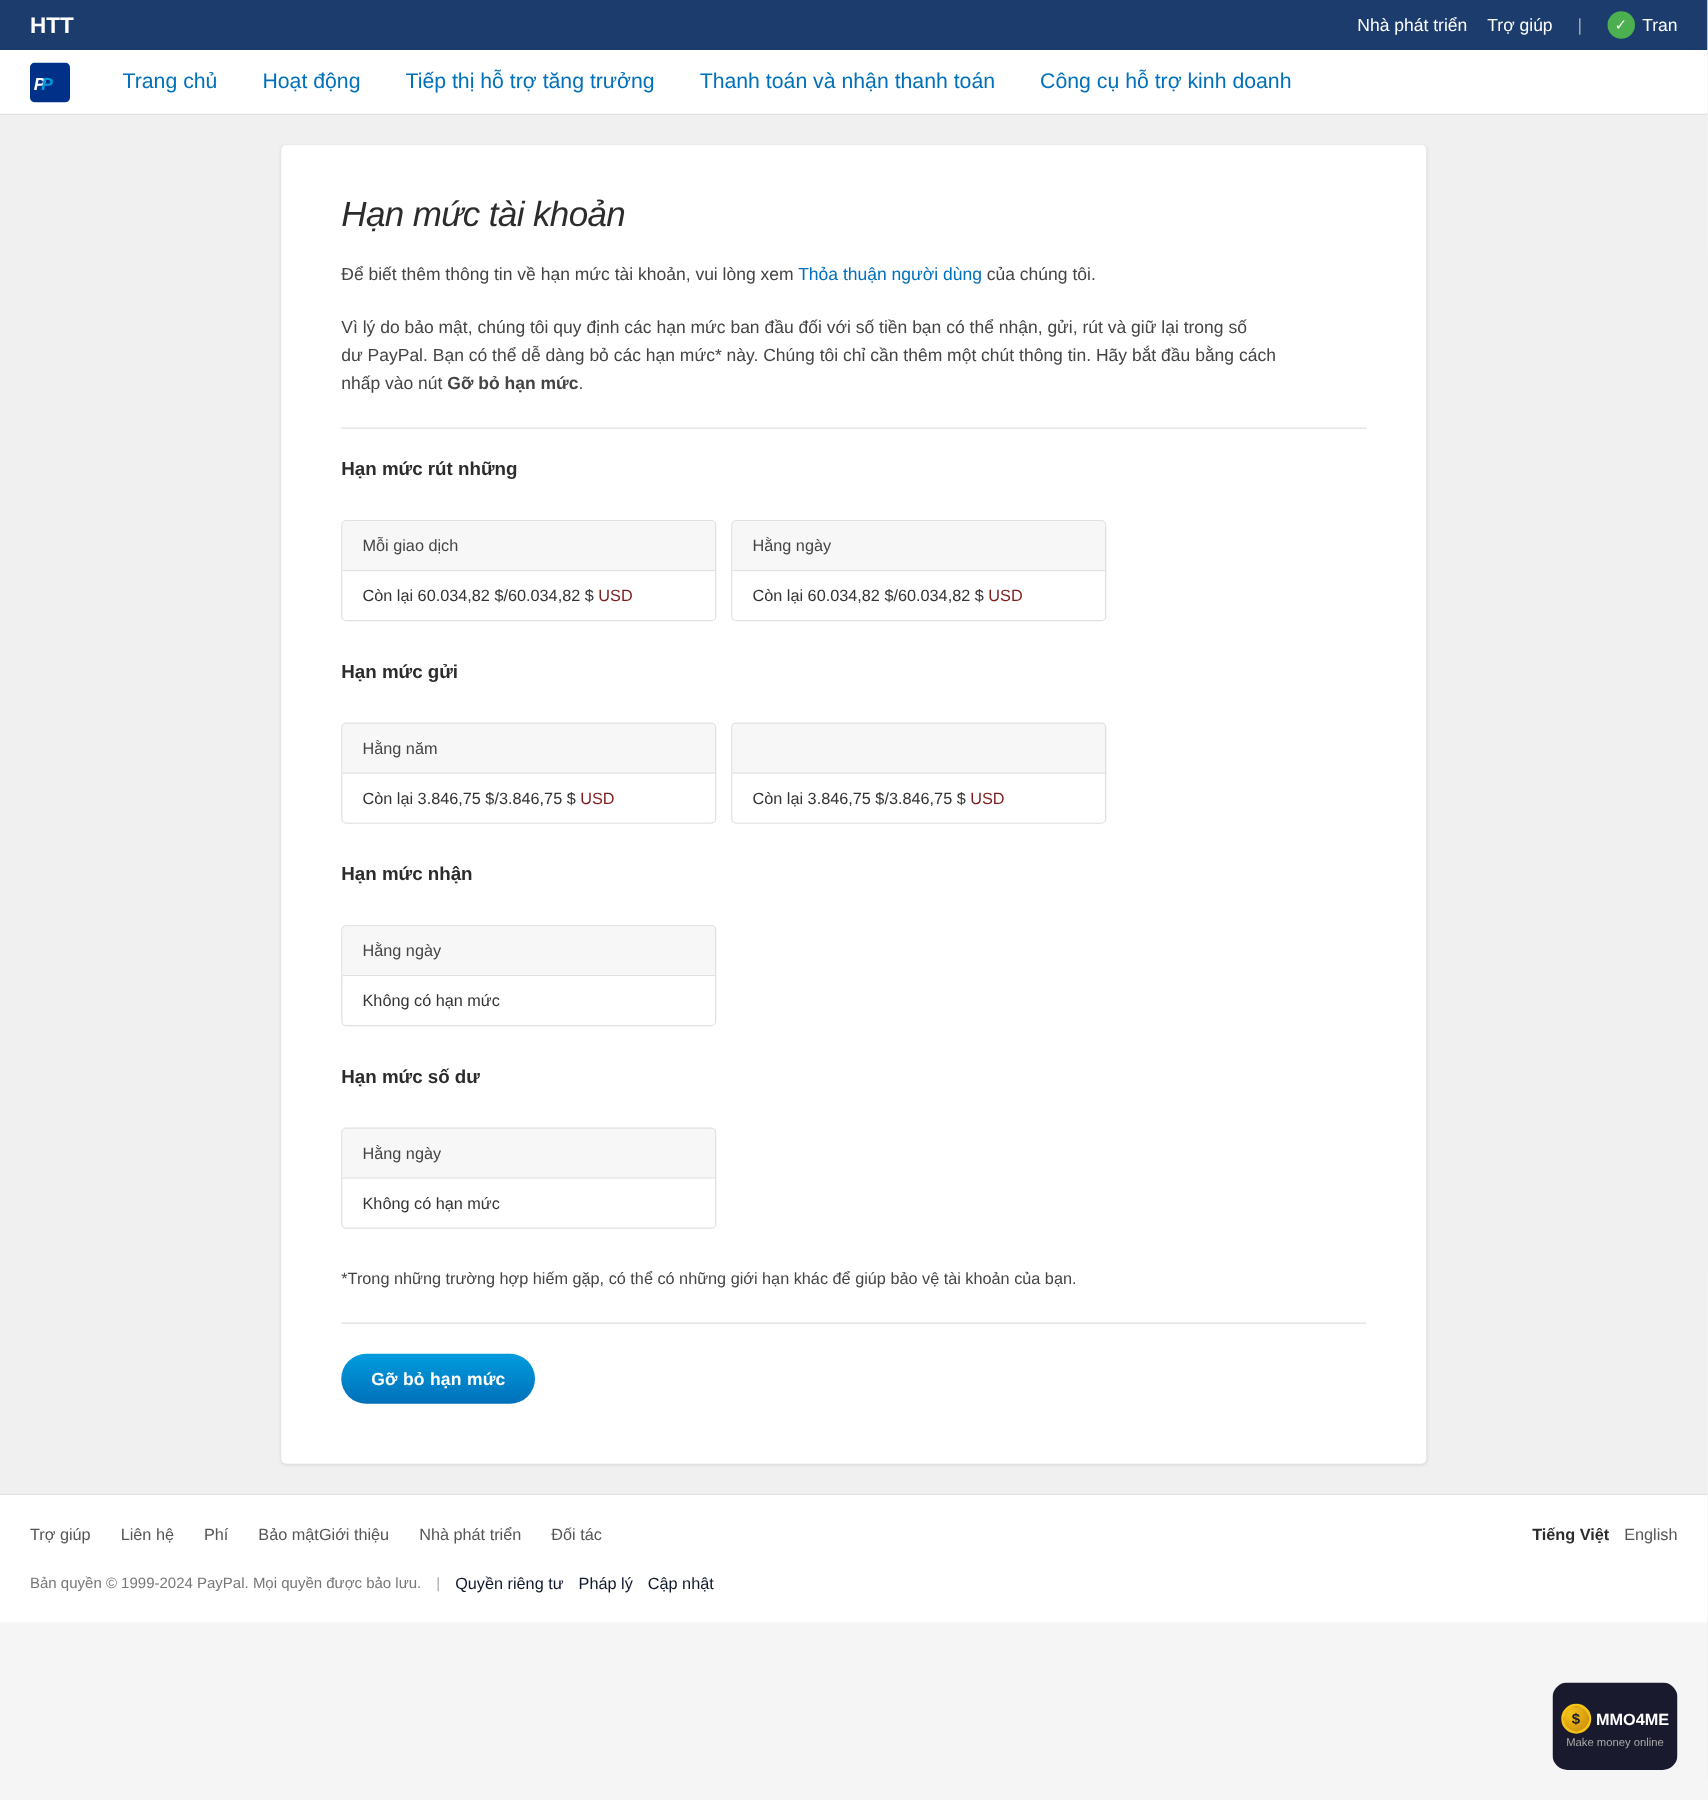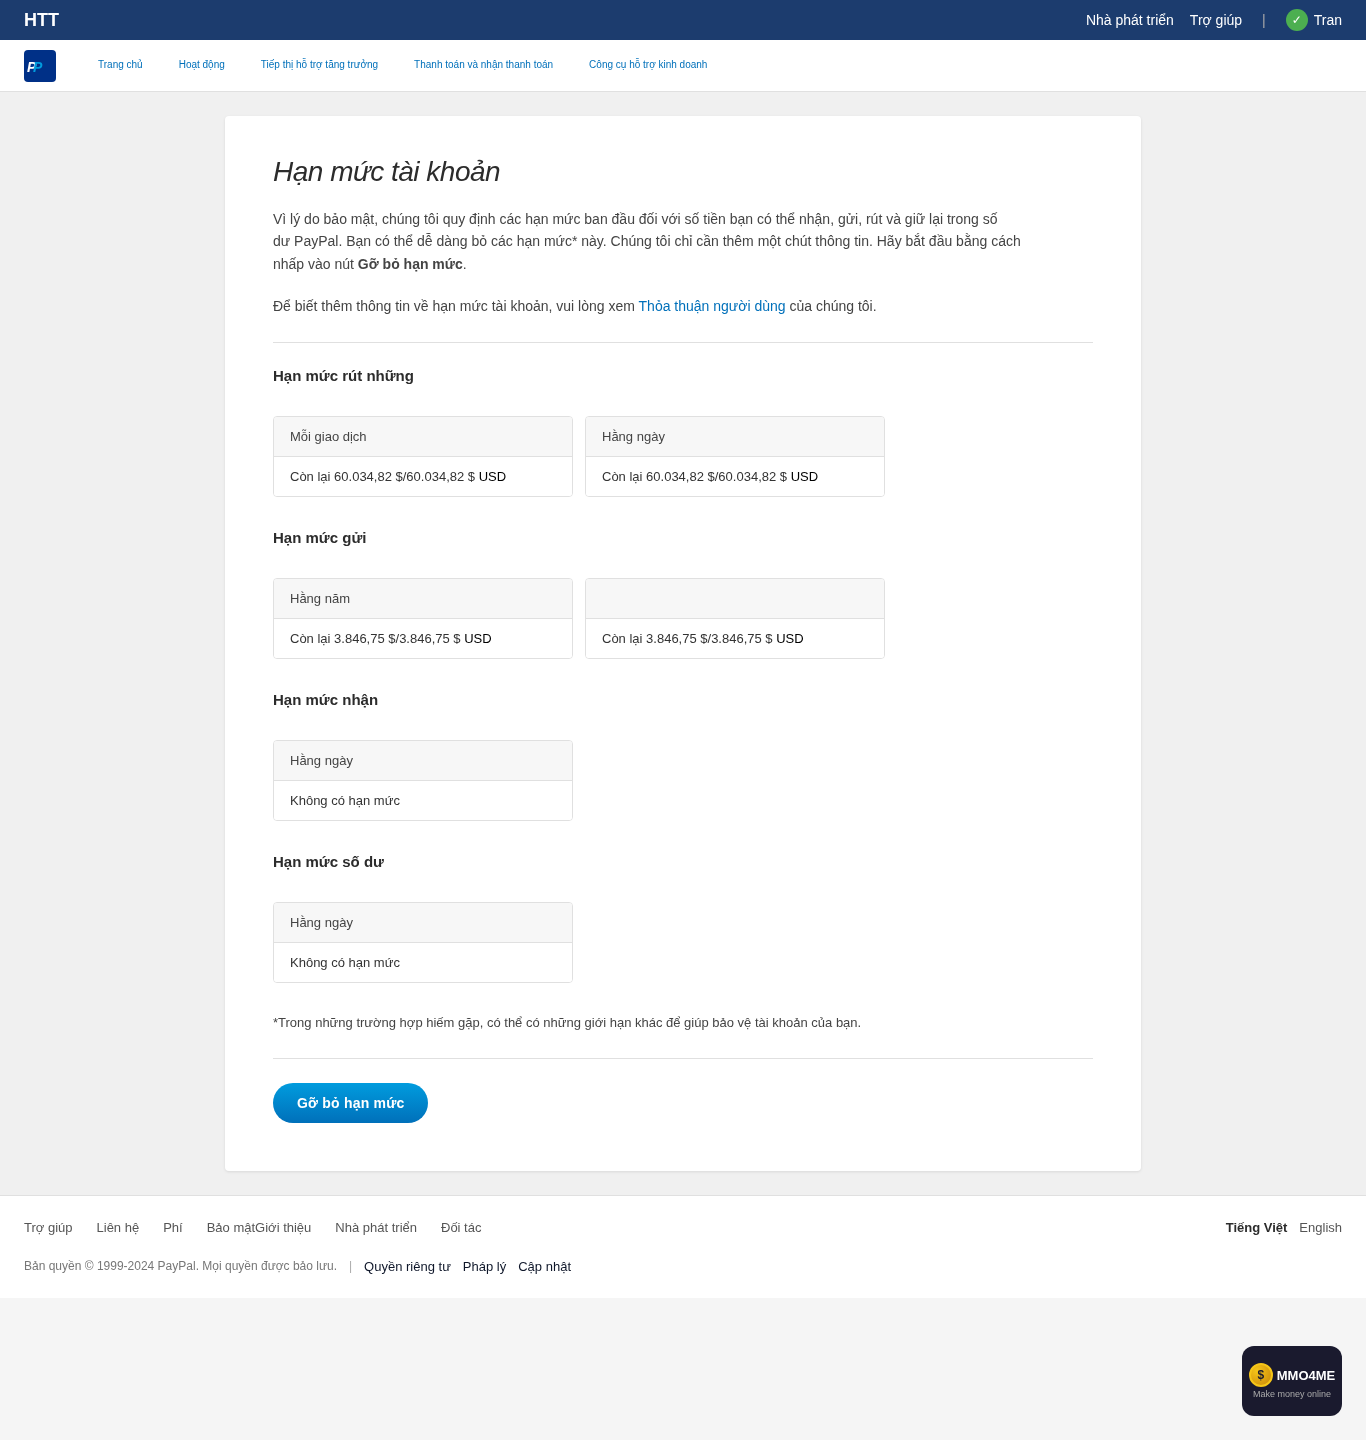--- a/index.html
+++ b/index.html
@@ -38,21 +38,21 @@
     }
     .nav-logo {
       margin-right: 24px;
       display: flex; align-items: center;
     }
     .nav-logo svg { width: 32px; height: 32px; }
     .nav-item {
       padding: 0 18px;
       height: 51px;
       display: flex; align-items: center;
-      font-size: 10px;
+      font-size: 17px;
       cursor: pointer;
       text-decoration: none;
       color: #0070ba;
       border-bottom: 2px solid transparent;
     }
 
     
     .page-wrapper {
       background: #f0f0f0;
       min-height: 820px;
@@ -115,21 +115,21 @@
       font-size: 13px;
       color: #444;
       border-bottom: 1px solid #e0e0e0;
     }
     .limit-box-value {
       background: white;
       padding: 12px 16px;
       font-size: 13px;
       color: #333;
     }
-    .limit-box-value .usd { color: #000000; }
+    .limit-box-value .usd { color: #7f1d1d; }
 
     
     .site-footer {
       background: white;
       border-top: 1px solid #e0e0e0;
       padding: 24px;
     }
     .footer-top {
       display: flex;
       justify-content: space-between;
@@ -229,27 +229,27 @@
   <a class="nav-item">Công cụ hỗ trợ kinh doanh</a>
 </nav>
 
 <div class="page-wrapper">
   <div class="content-card">
     <h1 class="page-title">
       <span>Hạn mức tài</span>&nbsp;<span style="font-style:italic">khoản</span>
     </h1>
 
     <p class="intro-text">
+      <span>Để biết thêm thông tin về hạn mức tài khoản, vui lòng xem </span><a class="user-link-text">Thỏa thuận người dùng</a><span> của chúng tôi.</span>
+    </p>
+
+    <p class="intro-text">
       <span>Vì lý do bảo mật, chúng tôi quy định các hạn mức ban đầu đối với số tiền bạn có thể nhận, gửi, rút và giữ lại trong số</span><br>
       <span>dư PayPal. Bạn có thể dễ dàng bỏ các hạn mức* này. Chúng tôi chỉ cần thêm một chút thông tin. Hãy bắt đầu bằng cách</span><br>
       <span>nhấp vào nút </span><strong>Gỡ bỏ hạn mức</strong><span>.</span>
-    </p>
-
-    <p class="intro-text">
-      <span>Để biết thêm thông tin về hạn mức tài khoản, vui lòng xem </span><a class="user-link-text">Thỏa thuận người dùng</a><span> của chúng tôi.</span>
     </p>
 
     <hr class="divider">
 
     
     <div>
       <div class="section-title">Hạn mức rút những</div>
       <div class="limit-grid">
         <div class="limit-box">
           <div class="limit-box-header">Mỗi giao dịch</div>

